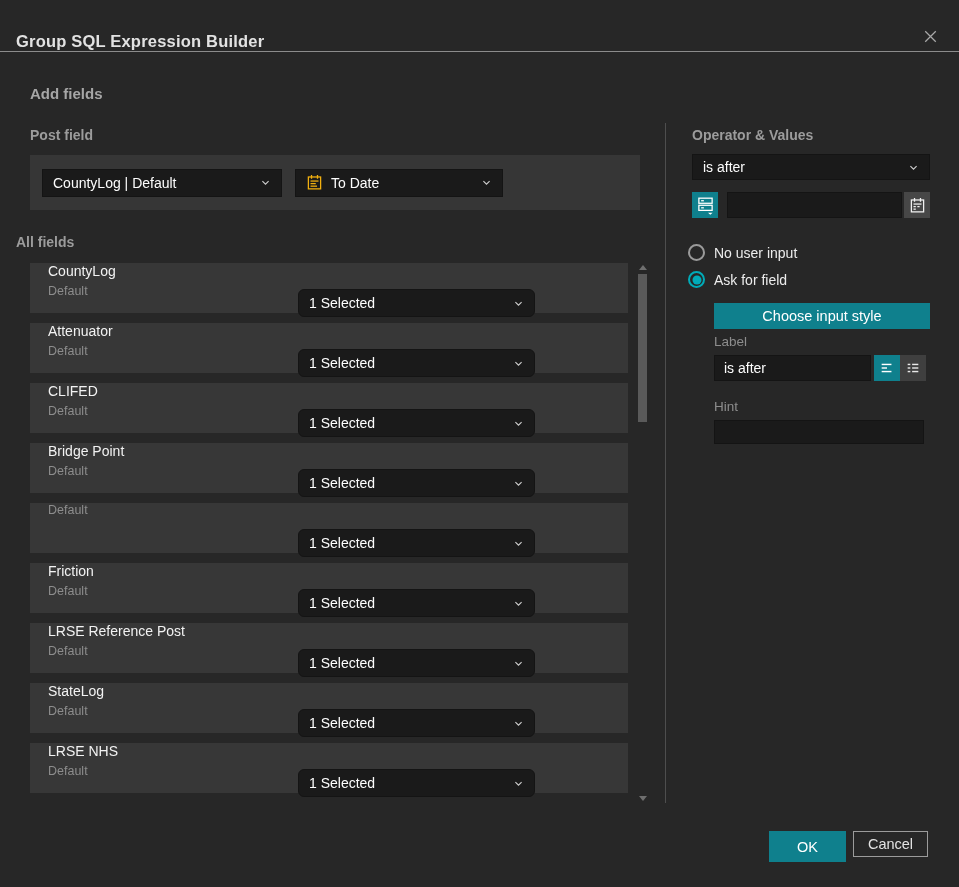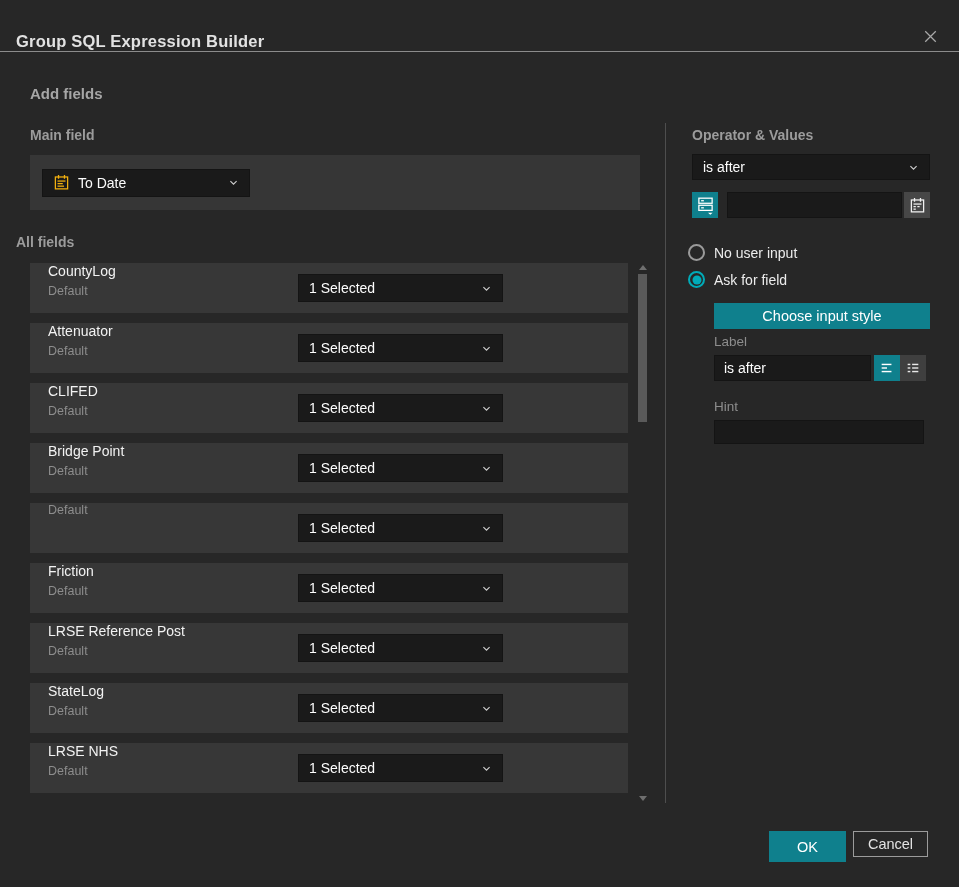--- a/index.html
+++ b/index.html
@@ -41,21 +41,21 @@
   #main-type-select  { width:208px; }
   
   .list { position:absolute; left:30px; top:263px; width:598px; }
   .field-row {
     height:50px; margin-bottom:10px; background:#373737;
     display:flex; align-items:flex-start; padding:0 18px; position:relative;
   }
   .field-texts { width:250px; }
   .field-name { font-size:14px; color:#f2f2f2; margin-bottom:5px; }
   .field-sub  { font-size:12.5px; color:#8d8d8d; }
-  .field-row .select { position:absolute; left:268px; top:11px; width:205px; height:28px; }
+  .field-row .select { position:absolute; left:268px; top:26px; width:237px; height:28px;border-radius:6px; }
   
   .scrollbar { position:absolute; left:635px; top:263px; width:16px; height:540px; }
   .sb-up, .sb-down { position:absolute; left:4px; width:0; height:0; border-left:4px solid transparent; border-right:4px solid transparent; cursor:pointer; }
   .sb-up   { top:2px;    border-bottom:5px solid #6f6f6f; }
   .sb-down { bottom:2px; border-top:5px solid #6f6f6f; }
   .sb-thumb { position:absolute; left:3px; top:11px; width:9px; height:148px; background:#5a5a5a; cursor:grab; }
   
   .v-divider { position:absolute; left:665px; top:123px; width:1px; height:680px; background:#4e4e4e; }
   
   #op-select { position:absolute; left:692px; top:154px; width:238px; height:26px; }
@@ -115,22 +115,30 @@
       <span>
         <svg width="19" height="19" viewBox="0 0 18 18" fill="none" stroke="#a8a8a8" stroke-width="1.2">
           <path d="M4 4l10 10M14 4L4 14"></path>
         </svg>
       </span>
     </div>
   </div>
 
   <div class="h-add">Add fields</div>
 
-  <div class="h-sub" id="main-label">Main field</div>
+  <div class="h-sub" id="main-label">Post field</div>
   <div class="main-panel">
+    <div class="select" id="main-field-select">
+      <span class="sel-text">CountyLog | Default</span>
+      <span class="chev">
+        <svg width="11" height="11" viewBox="0 0 16 16" fill="none" stroke="currentColor" stroke-width="1.6">
+            <path d="M3.5 6l4.5 4.5L12.5 6"></path>
+          </svg>
+      </span>
+    </div>
     <div class="select" id="main-type-select">
       <span style="display:flex;">
         <svg width="17" height="17" viewBox="0 0 20 20" fill="none" stroke="#f2b00f" stroke-width="1.5">
           <rect x="2.8" y="3.5" width="14.4" height="14"></rect>
           <line x1="6.5" y1="1.2" x2="6.5" y2="5.6"></line>
           <line x1="13.5" y1="1.2" x2="13.5" y2="5.6"></line>
           <line x1="5.3" y1="8.3" x2="14.7" y2="8.3"></line>
           <line x1="5.3" y1="11.3" x2="11.5" y2="11.3"></line>
           <line x1="5.3" y1="14.3" x2="13" y2="14.3"></line>
         </svg>

